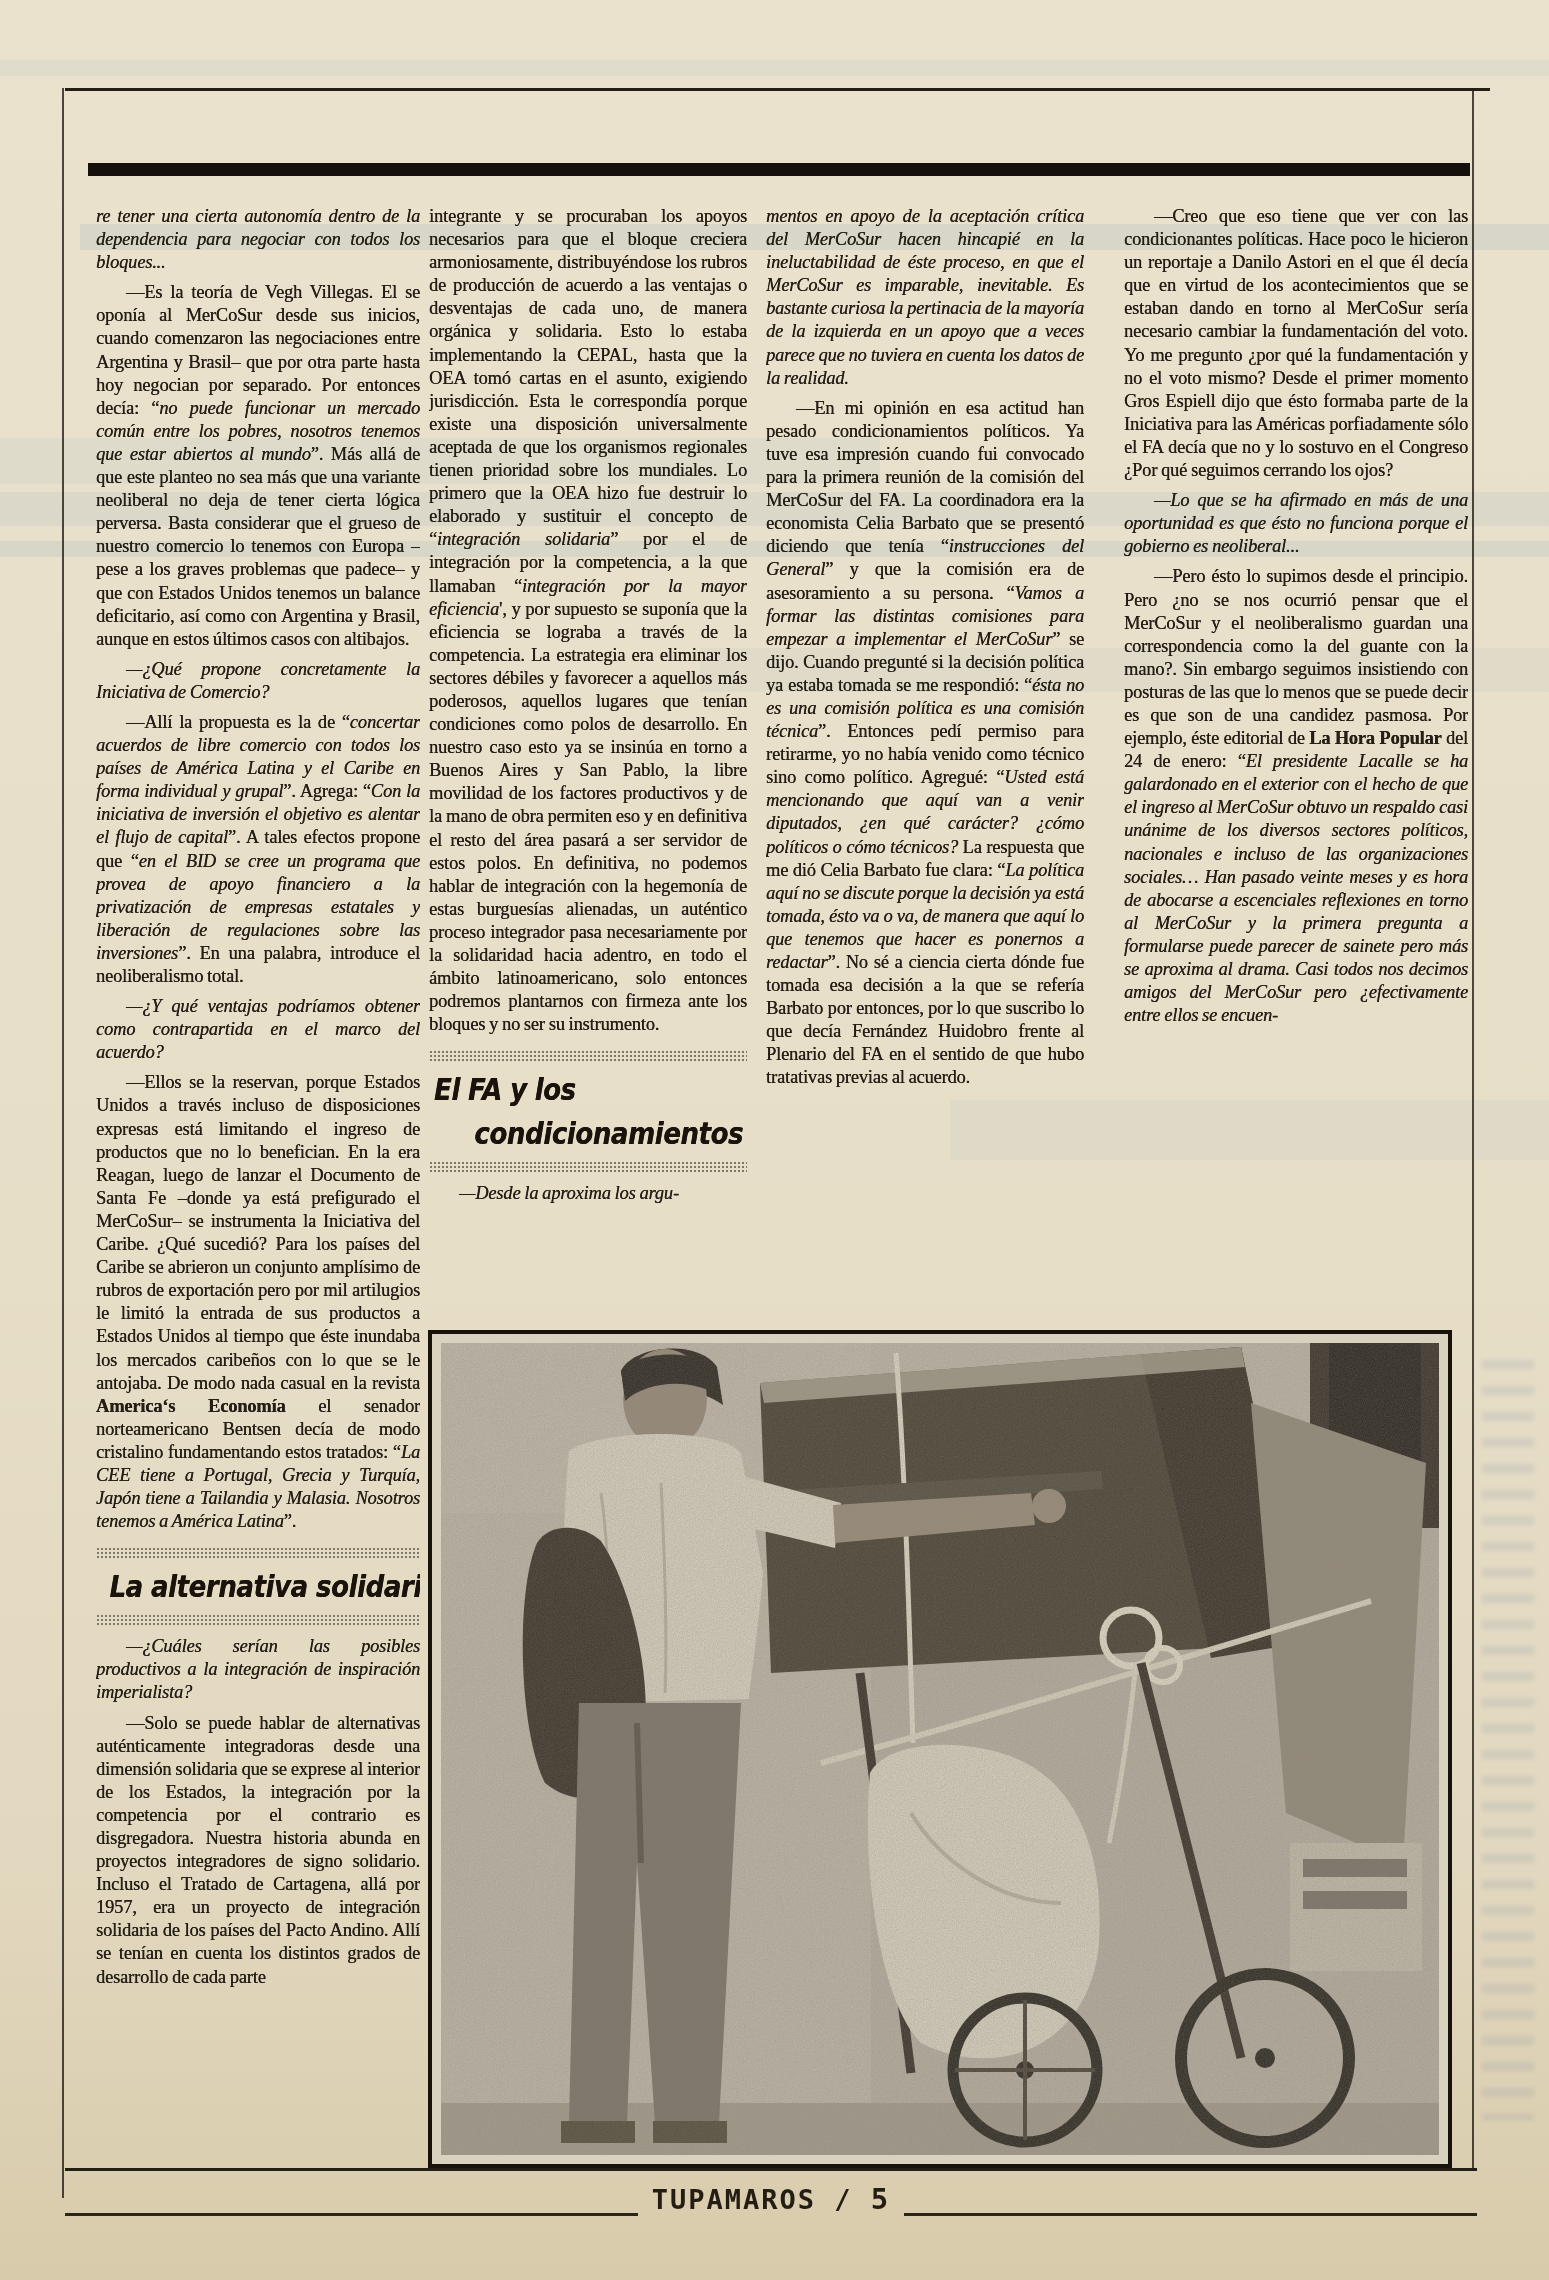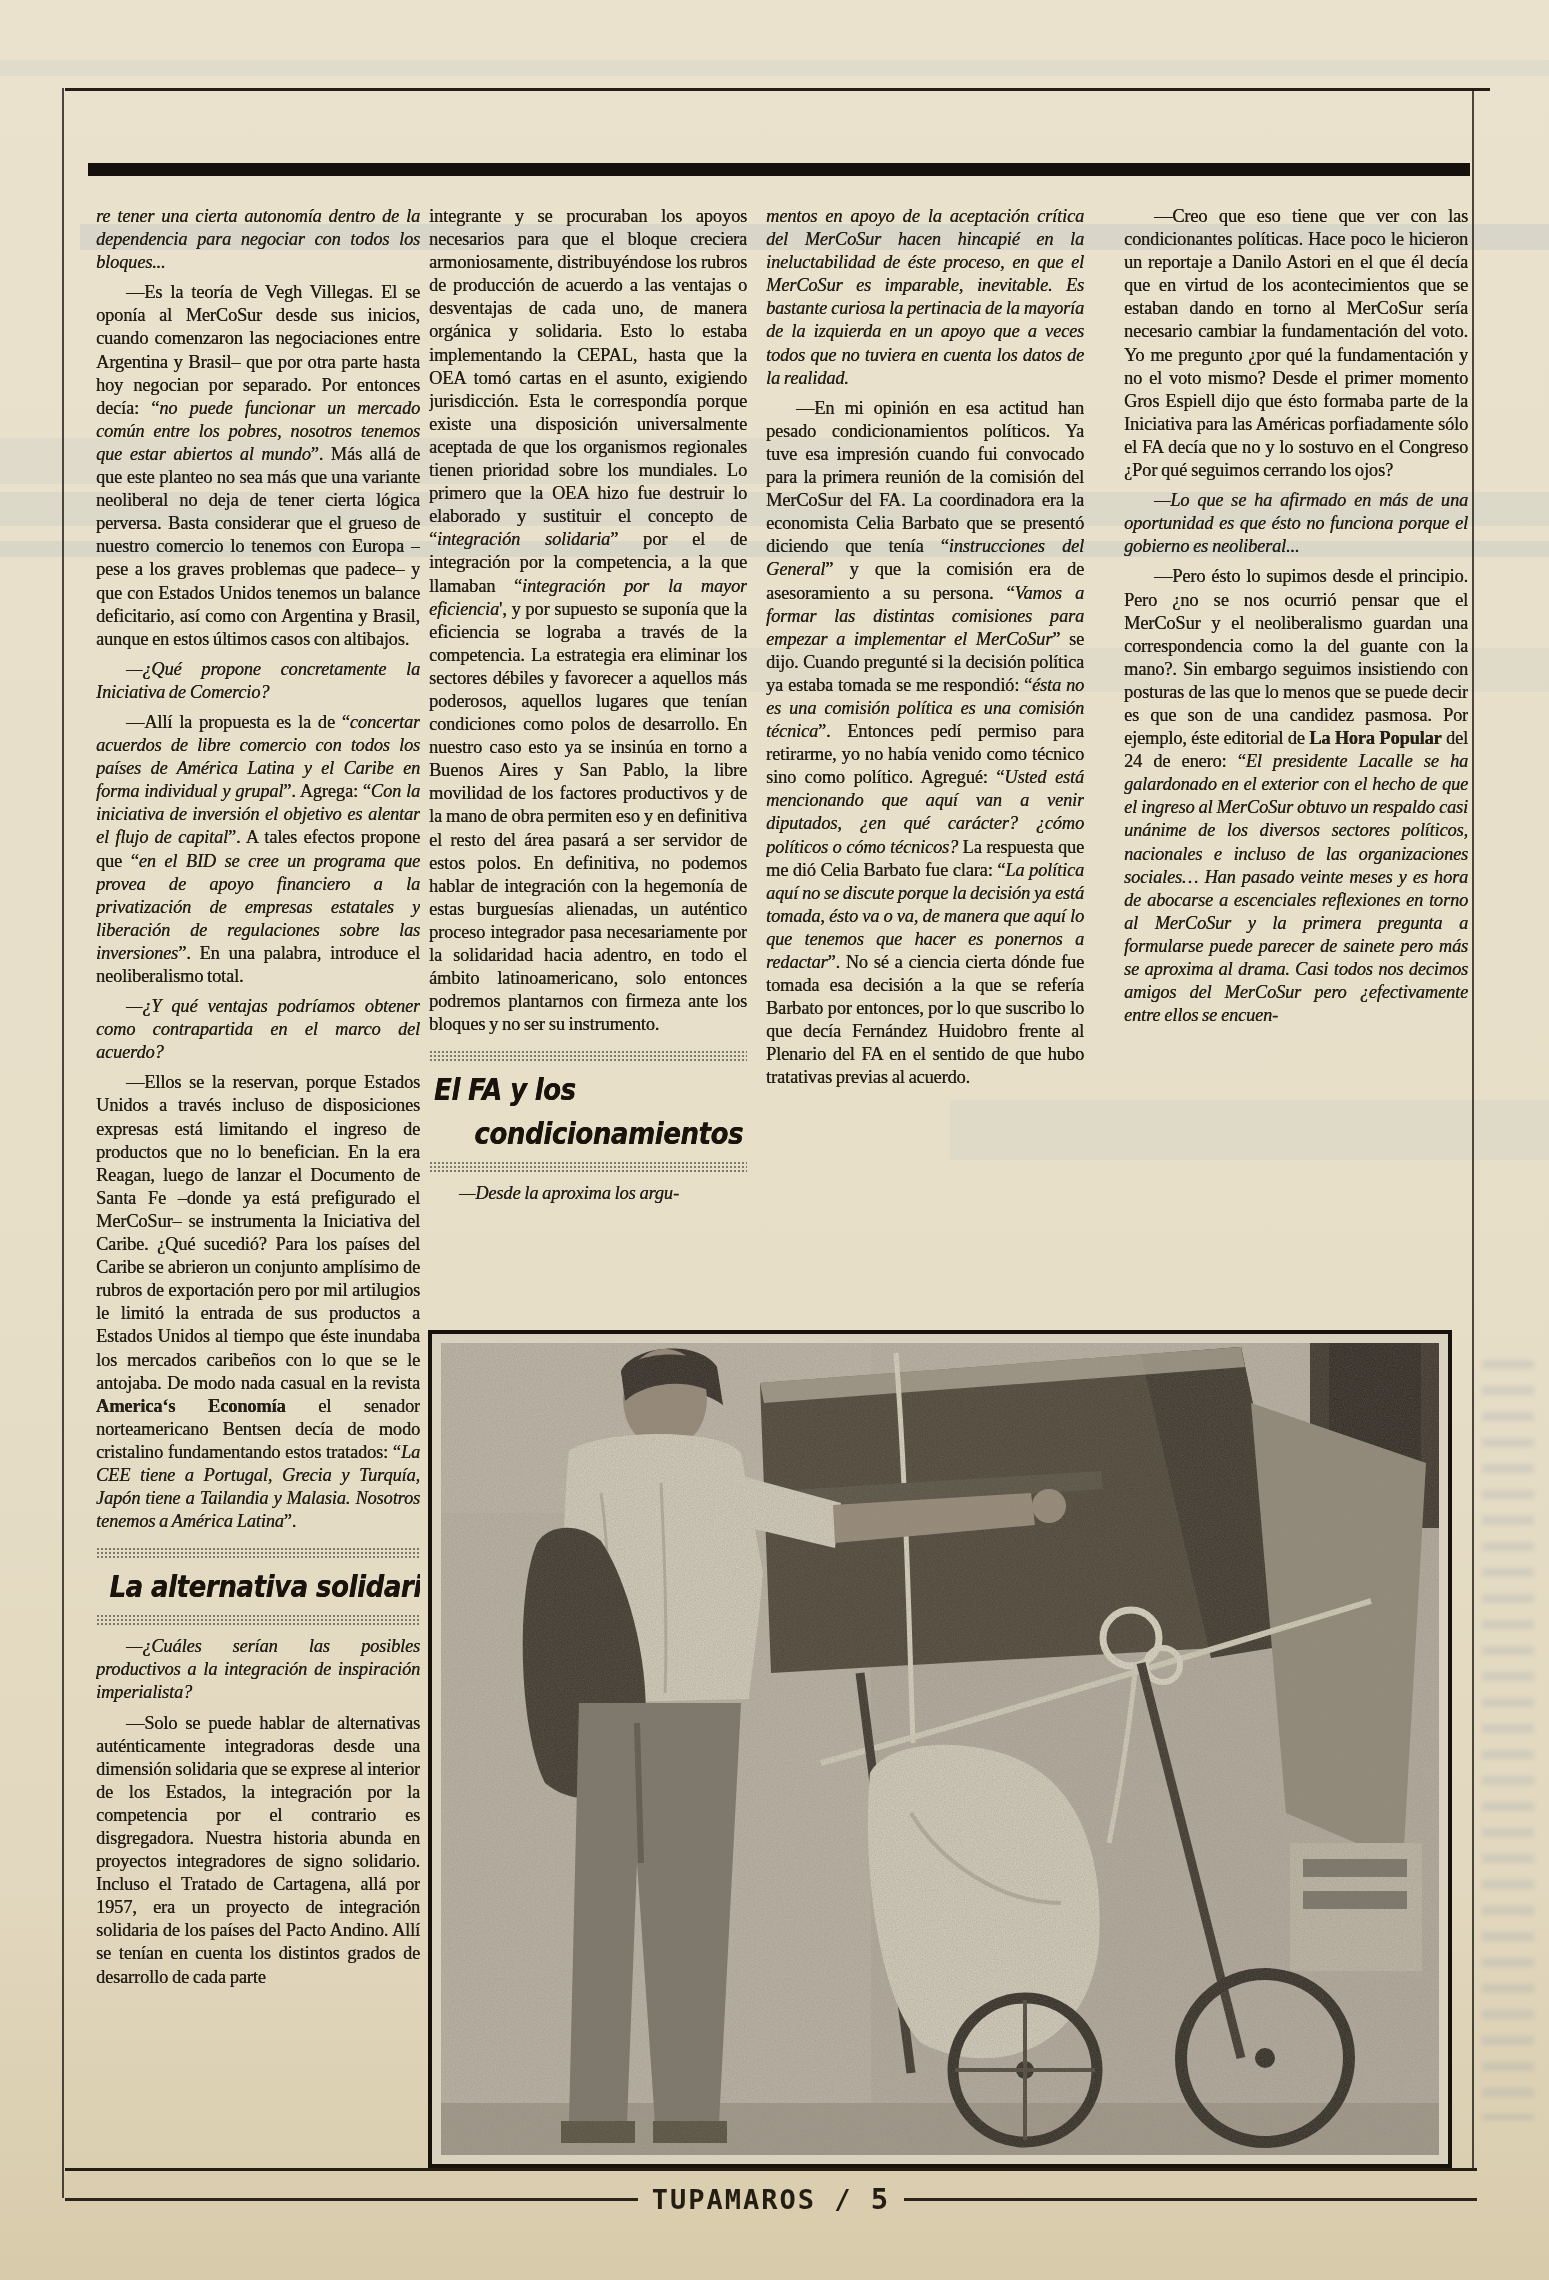--- a/index.html
+++ b/index.html
@@ -31,21 +31,21 @@
     letter-spacing:-0.5px;color:#19130c;transform:scaleX(.84);transform-origin:0 50%;
     white-space:nowrap;text-indent:0;}
   .hblock.h1 .htext{padding-left:16px;}
   .hblock.h2 .htext.l0{padding-left:6px;}
   .hblock.h2 .htext.l1{padding-left:54px;}
   
   .photo{position:absolute;left:428px;top:1330px;width:1024px;height:838px;
     box-sizing:border-box;border:4px solid #17120c;background:#d9d2bf;padding:9px;}
   .photo svg{width:100%;height:100%;display:block;}
   
-  .footer{position:absolute;left:65px;top:2182px;width:1412px;display:flex;align-items:center;}
+  .footer{position:absolute;left:65px;top:2182px;width:1412px;display:flex;align-items:flex-end;}
   .fline{flex:1;height:3px;background:#2a241c;}
   .ftext{font-family:"DejaVu Sans Mono","Liberation Mono",monospace;font-weight:bold;
     font-size:27px;color:#241d14;letter-spacing:2px;padding:0 14px;white-space:nowrap;}
   .ftext b{font-size:29px;}
 </style>
 </head>
 <body>
 
 <div class="page">
 
@@ -82,21 +82,21 @@
       <p class="para cont">integrante y se procuraban los apoyos necesarios para que el bloque creciera armoniosamente, distribuyéndose los rubros de producción de acuerdo a las ventajas o desventajas de cada uno, de manera orgánica y solidaria. Esto lo estaba implementando la CEPAL, hasta que la OEA tomó cartas en el asunto, exigiendo jurisdicción. Esta le correspondía porque existe una disposición universalmente aceptada de que los organismos regionales tienen prioridad sobre los mundiales. Lo primero que la OEA hizo fue destruir lo elaborado y sustituir el concepto de “<i>integración solidaria</i>” por el de integración por la competencia, a la que llamaban “<i>integración por la mayor eficiencia</i>', y por supuesto se suponía que la eficiencia se lograba a través de la competencia. La estrategia era eliminar los sectores débiles y favorecer a aquellos más poderosos, aquellos lugares que tenían condiciones como polos de desarrollo. En nuestro caso esto ya se insinúa en torno a Buenos Aires y San Pablo, la libre movilidad de los factores productivos y de la mano de obra permiten eso y en definitiva el resto del área pasará a ser servidor de estos polos. En definitiva, no podemos hablar de integración con la hegemonía de estas burguesías alienadas, un auténtico proceso integrador pasa necesariamente por la solidaridad hacia adentro, en todo el ámbito latinoamericano, solo entonces podremos plantarnos con firmeza ante los bloques y no ser su instrumento.</p>
       <div class="hblock h2">
         <div class="band"></div>
         <div class="htext l0">El FA y los</div>
         <div class="htext l1">condicionamientos políticos</div>
         <div class="band"></div>
       </div>
       <p class="para q">—Desde la aproxima los argu-</p>
     </div>
   <div class="col" style="left:766px;width:318px;height:1122px;">
-      <p class="para cont q">mentos en apoyo de la aceptación crítica del MerCoSur hacen hincapié en la ineluctabilidad de éste proceso, en que el MerCoSur es imparable, inevitable. Es bastante curiosa la pertinacia de la mayoría de la izquierda en un apoyo que a veces todos que no tuviera en cuenta los datos de la realidad.</p>
+      <p class="para cont q">mentos en apoyo de la aceptación crítica del MerCoSur hacen hincapié en la ineluctabilidad de éste proceso, en que el MerCoSur es imparable, inevitable. Es bastante curiosa la pertinacia de la mayoría de la izquierda en un apoyo que a veces parece que no tuviera en cuenta los datos de la realidad.</p>
       <p class="para">—En mi opinión en esa actitud han pesado condicionamientos políticos. Ya tuve esa impresión cuando fui convocado para la primera reunión de la comisión del MerCoSur del FA. La coordinadora era la economista Celia Barbato que se presentó diciendo que tenía “<i>instrucciones del General</i>” y que la comisión era de asesoramiento a su persona. “<i>Vamos a formar las distintas comisiones para empezar a implementar el MerCoSur</i>”  se dijo. Cuando pregunté si la decisión política ya estaba tomada se me respondió: “<i>ésta  no es una comisión política   es una comisión técnica</i>”. Entonces pedí permiso para retirarme, yo no había venido como técnico sino como político. Agregué: “<i>Usted está mencionando que aquí van a venir diputados, ¿en qué carácter? ¿cómo políticos o cómo técnicos?</i>  La respuesta que me dió Celia Barbato  fue clara: “<i>La política aquí no se discute porque la decisión ya está tomada, ésto va o va, de manera que aquí lo que tenemos que hacer es ponernos a redactar</i>”. No sé a ciencia cierta dónde fue tomada esa decisión a la que se refería  Barbato por entonces, por lo que suscribo lo que decía Fernández Huidobro frente al Plenario del FA en el sentido de que hubo tratativas previas al acuerdo.</p>
     </div>
   <div class="col" style="left:1124px;width:344px;height:1122px;">
       <p class="para">—Creo que eso tiene que ver con las condicionantes políticas. Hace poco le hicieron un reportaje a Danilo Astori en el que él decía que en virtud de los acontecimientos que se estaban dando en torno al MerCoSur sería necesario cambiar la fundamentación del voto. Yo me pregunto ¿por qué la fundamentación y no el voto mismo? Desde el primer momento Gros Espiell dijo que ésto formaba parte de la Iniciativa para las Américas  porfiadamente sólo el FA decía que no y lo sostuvo en el Congreso ¿Por qué seguimos cerrando los ojos?</p>
       <p class="para q">—Lo que se ha afirmado en más de una oportunidad es que ésto no funciona porque el gobierno es neoliberal...</p>
       <p class="para">—Pero ésto lo supimos desde el principio. Pero ¿no se nos ocurrió pensar que el MerCoSur y el neoliberalismo guardan una correspondencia como la del guante con la mano?. Sin embargo seguimos insistiendo con posturas de las que lo menos que se puede decir es que son de una candidez pasmosa. Por ejemplo, éste editorial de <b>La Hora Popular</b> del 24 de enero: “<i>El presidente Lacalle se ha galardonado en el exterior con el hecho de que el ingreso al MerCoSur obtuvo un respaldo casi unánime de los diversos sectores políticos, nacionales e incluso de las organizaciones sociales… Han pasado veinte meses y es hora de abocarse a escenciales reflexiones en torno al MerCoSur y la primera pregunta a formularse puede parecer de sainete pero más se aproxima al drama. Casi todos nos decimos amigos del MerCoSur pero ¿efectivamente entre ellos se encuen-</i></p>
     </div>
 
   <div class="photo">
     <svg viewBox="0 0 998 812" preserveAspectRatio="none">

